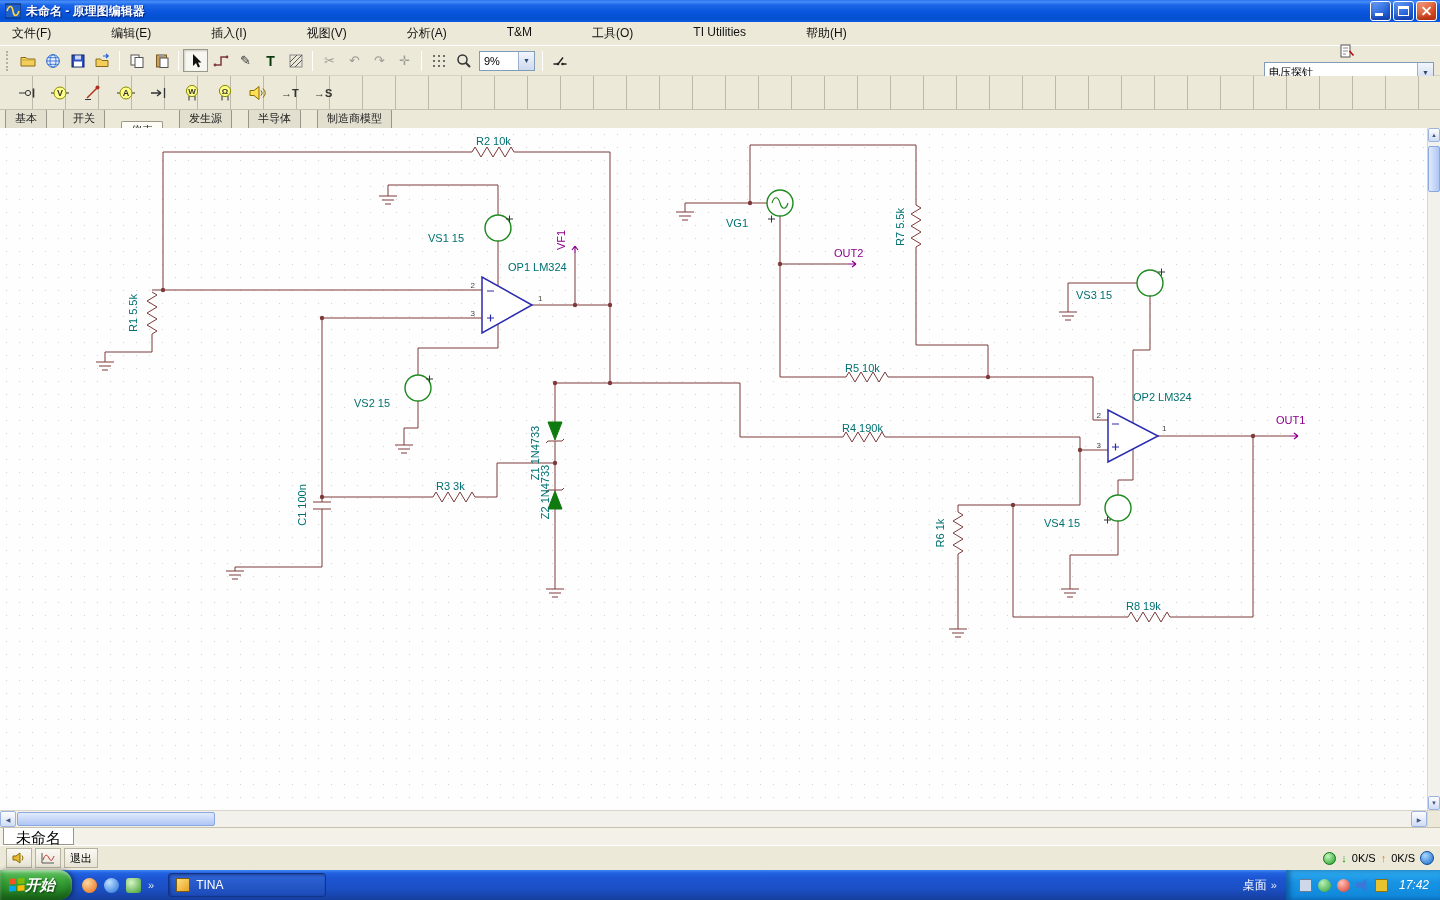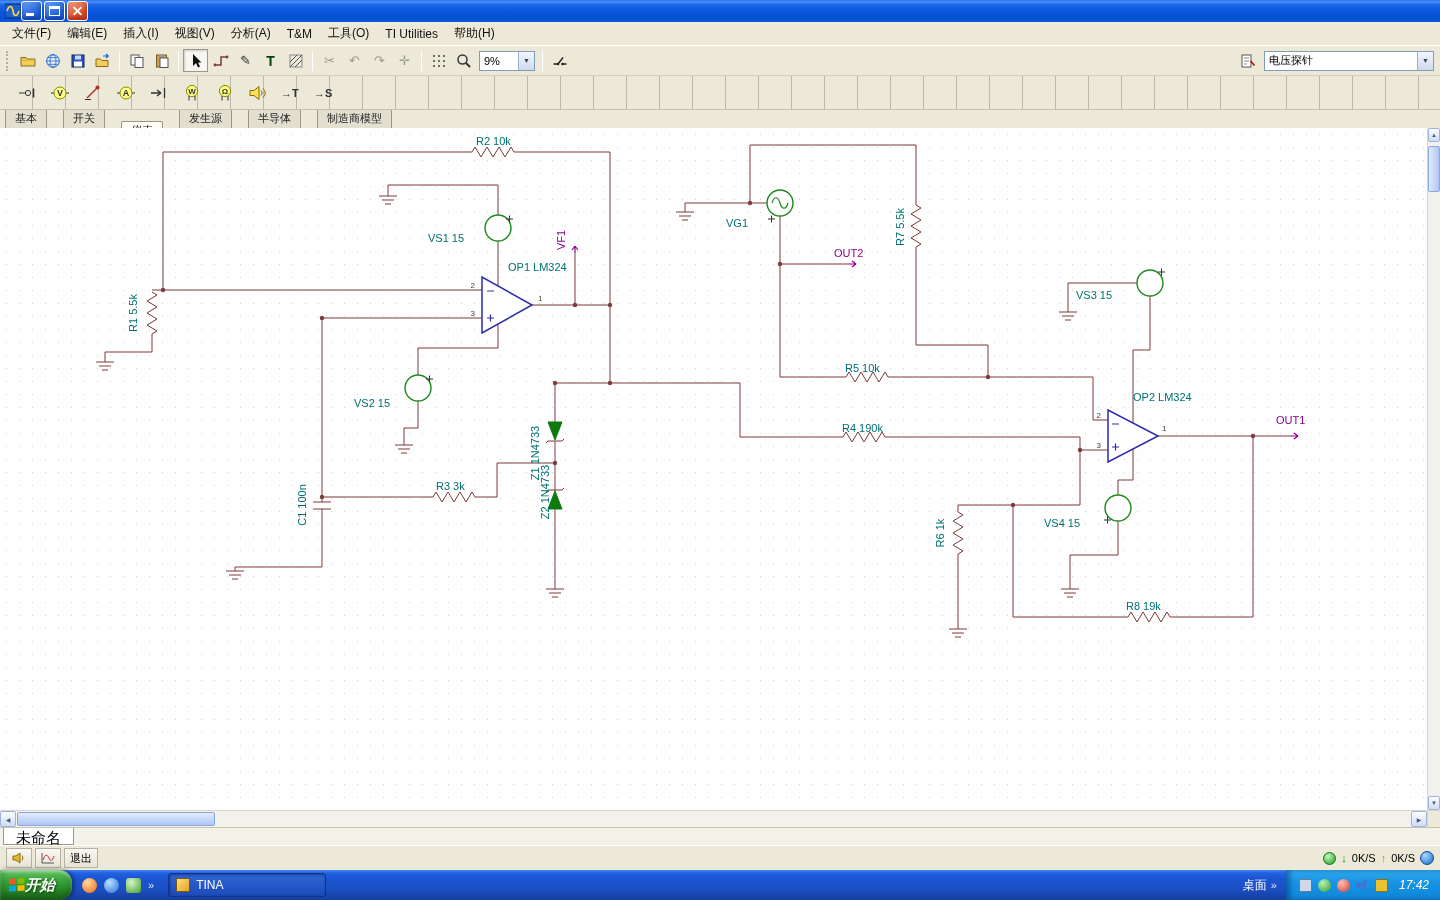--- a/index.html
+++ b/index.html
@@ -16,40 +16,40 @@
   .wbtn { width:21px; height:20px; border:1px solid #fff; border-radius:3px; position:relative;
     background:linear-gradient(145deg,#6aa0f7,#2060d8 70%); box-shadow:inset 0 -3px 4px rgba(0,10,90,.4); }
   .wbtn.close { background:linear-gradient(145deg,#f3a284,#d8481f 70%); box-shadow:inset 0 -3px 4px rgba(110,10,0,.4); }
   .g-min { position:absolute; left:4px; bottom:4px; width:8px; height:3px; background:#fff; }
   .g-max { position:absolute; left:4px; top:4px; width:11px; height:10px; border:1px solid #fff; border-top:3px solid #fff; }
   .g-x { position:absolute; left:4px; top:8px; width:11px; height:2px; background:#fff; }
   .g-x.b { transform:rotate(45deg); } .g-x.c { transform:rotate(-45deg); }
 
   
   .menubar { height:24px; background:#ece9d8; border-bottom:1px solid #fff;
-    display:flex; align-items:center; padding-left:4px; }
+    display:flex; padding-left:4px;gap:44px; }
   .menu-item { font-size:12px; color:#111; padding:3px 8px; cursor:default; }
 
   
   .toolbar { height:30px; background:#ece9d8; border-bottom:1px solid #d6d2c0;
     display:flex; align-items:center; padding:0 6px; }
   .grip { width:4px; height:20px; border-left:2px dotted #b4b0a0; margin-right:5px; }
   .tb { width:25px; height:23px; display:flex; align-items:center; justify-content:center;
     border:1px solid transparent; background:transparent; padding:0; }
   .tb.pressed { border:1px solid #9a9a8a; background:#f7f6f0; box-shadow:inset 1px 1px 2px rgba(0,0,0,.18); }
   .tb.disabled { opacity:.42; }
   .tbglyph { font-size:13px; color:#333; line-height:1; }
   .sep { width:1px; height:20px; background:#c4c0ae; border-right:1px solid #fff; margin:0 4px; }
   .combo { height:20px; background:#fff; border:1px solid #7f9db9; display:flex; align-items:center; font-size:11px; }
   .combo .val { padding:0 4px; flex:1; white-space:nowrap; overflow:hidden; }
   .combo .drop { width:16px; height:100%; border-left:1px solid #9ab0cc; display:grid; place-items:center;
     background:linear-gradient(180deg,#f2f6fd,#cfd9ee); font-size:7px; color:#30486e; }
   .zoomc { width:56px; margin:0 3px; }
   .probec { width:170px; margin-left:4px; }
-  .tright { margin-left:auto; display:flex; align-items:center; }
+  .tright { margin-left:auto; display:flex; align-items:center;flex-direction:column; }
 
   
   .instbar { height:34px; background:#ece9d8; border-bottom:1px solid #c6c2ae; position:relative;
     display:flex; align-items:stretch; padding-left:10px;
     background-image:repeating-linear-gradient(90deg,transparent 0 32px,#bcb9ac 32px 33px); }
   .inst { width:33px; display:flex; align-items:center; justify-content:center; background:transparent; border:none; padding:0; }
   .inst svg text { font-family:"Liberation Sans",sans-serif; }
 
   
   .cattabs { height:18px; background:#ece9d8; display:flex; align-items:flex-end; padding-left:5px; gap:16px; }
@@ -138,20 +138,21 @@
   .clock { margin-left:5px; }
 </style>
 </head>
 <body>
 
 <div class="titlebar">
   <svg class="app-icon" viewBox="0 0 16 16">
     <rect x="0" y="1" width="16" height="14" fill="#1f5fc8" stroke="#0a2a6a"></rect>
     <path d="M2,8 c2,-6 5,-6 6,0 c1,6 4,6 6,0" stroke="#ffd84a" fill="none" stroke-width="1.6"></path>
   </svg>
+  <div class="title-text">未命名 - 原理图编辑器</div>
   <div class="win-controls">
     <div class="wbtn">
         <span class="g-min"></span>
       </div>
     <div class="wbtn">
         <span class="g-max"></span>
       </div>
     <div class="wbtn close">
         <span class="g-x b"></span>
         <span class="g-x c"></span>

